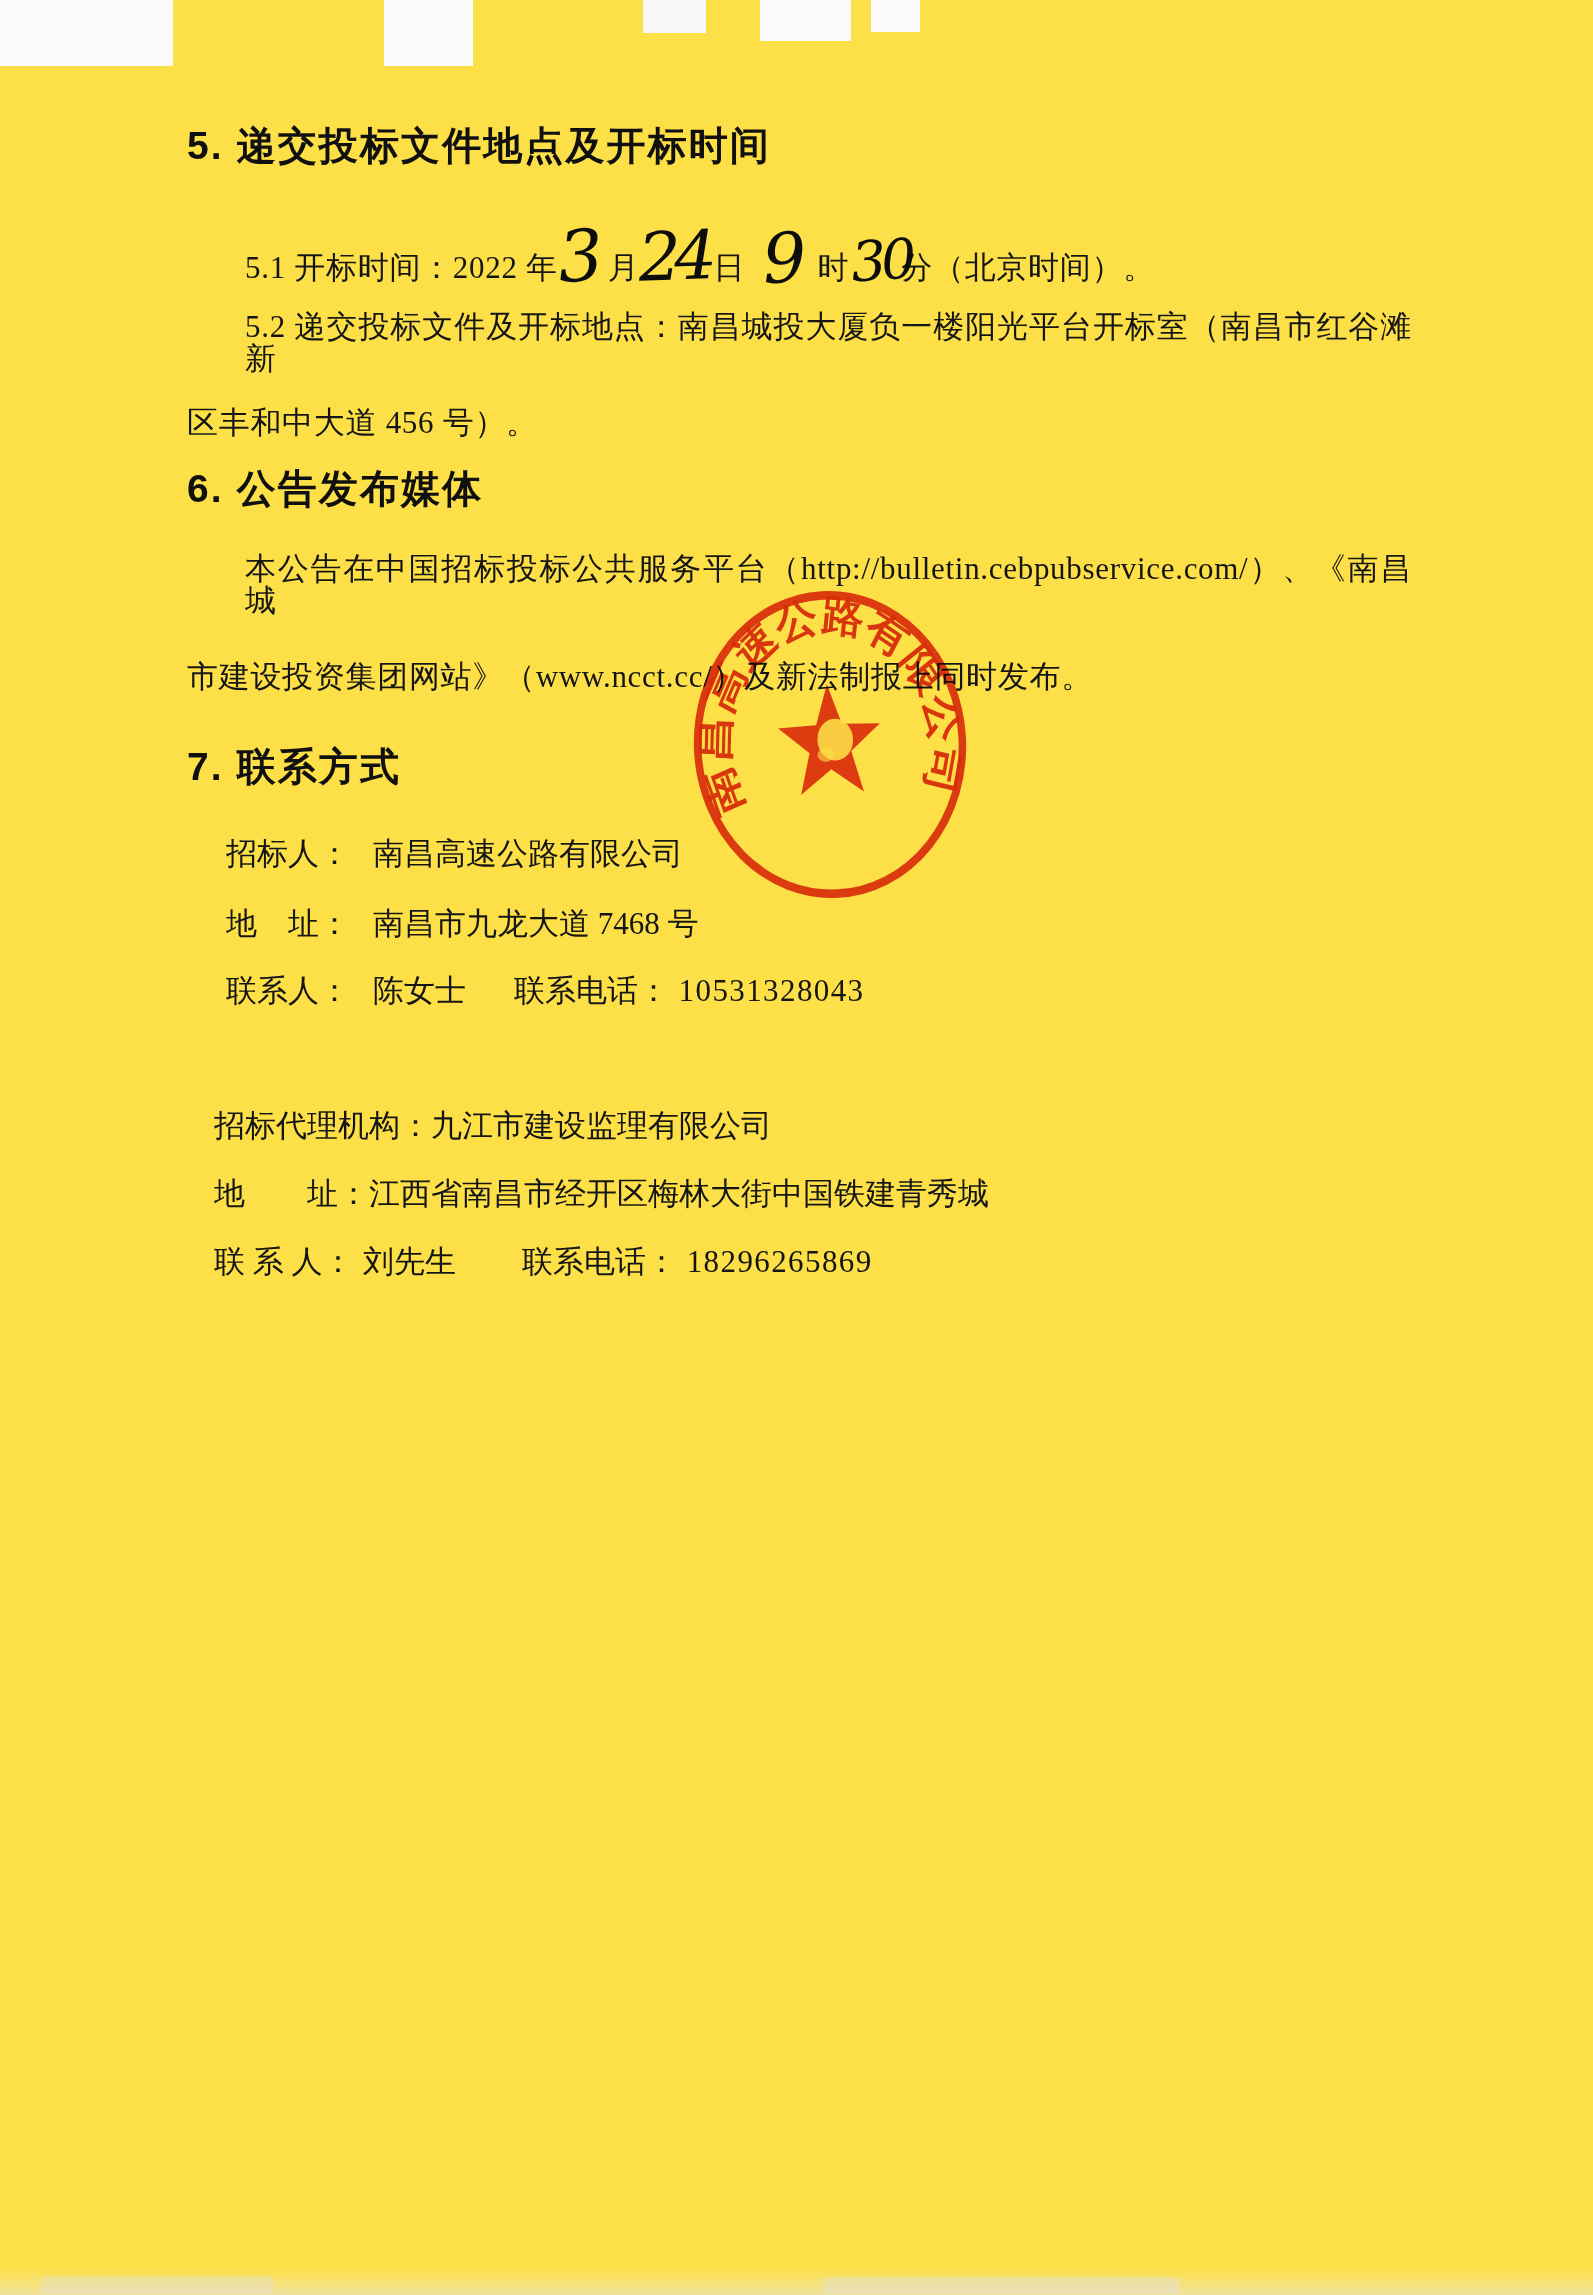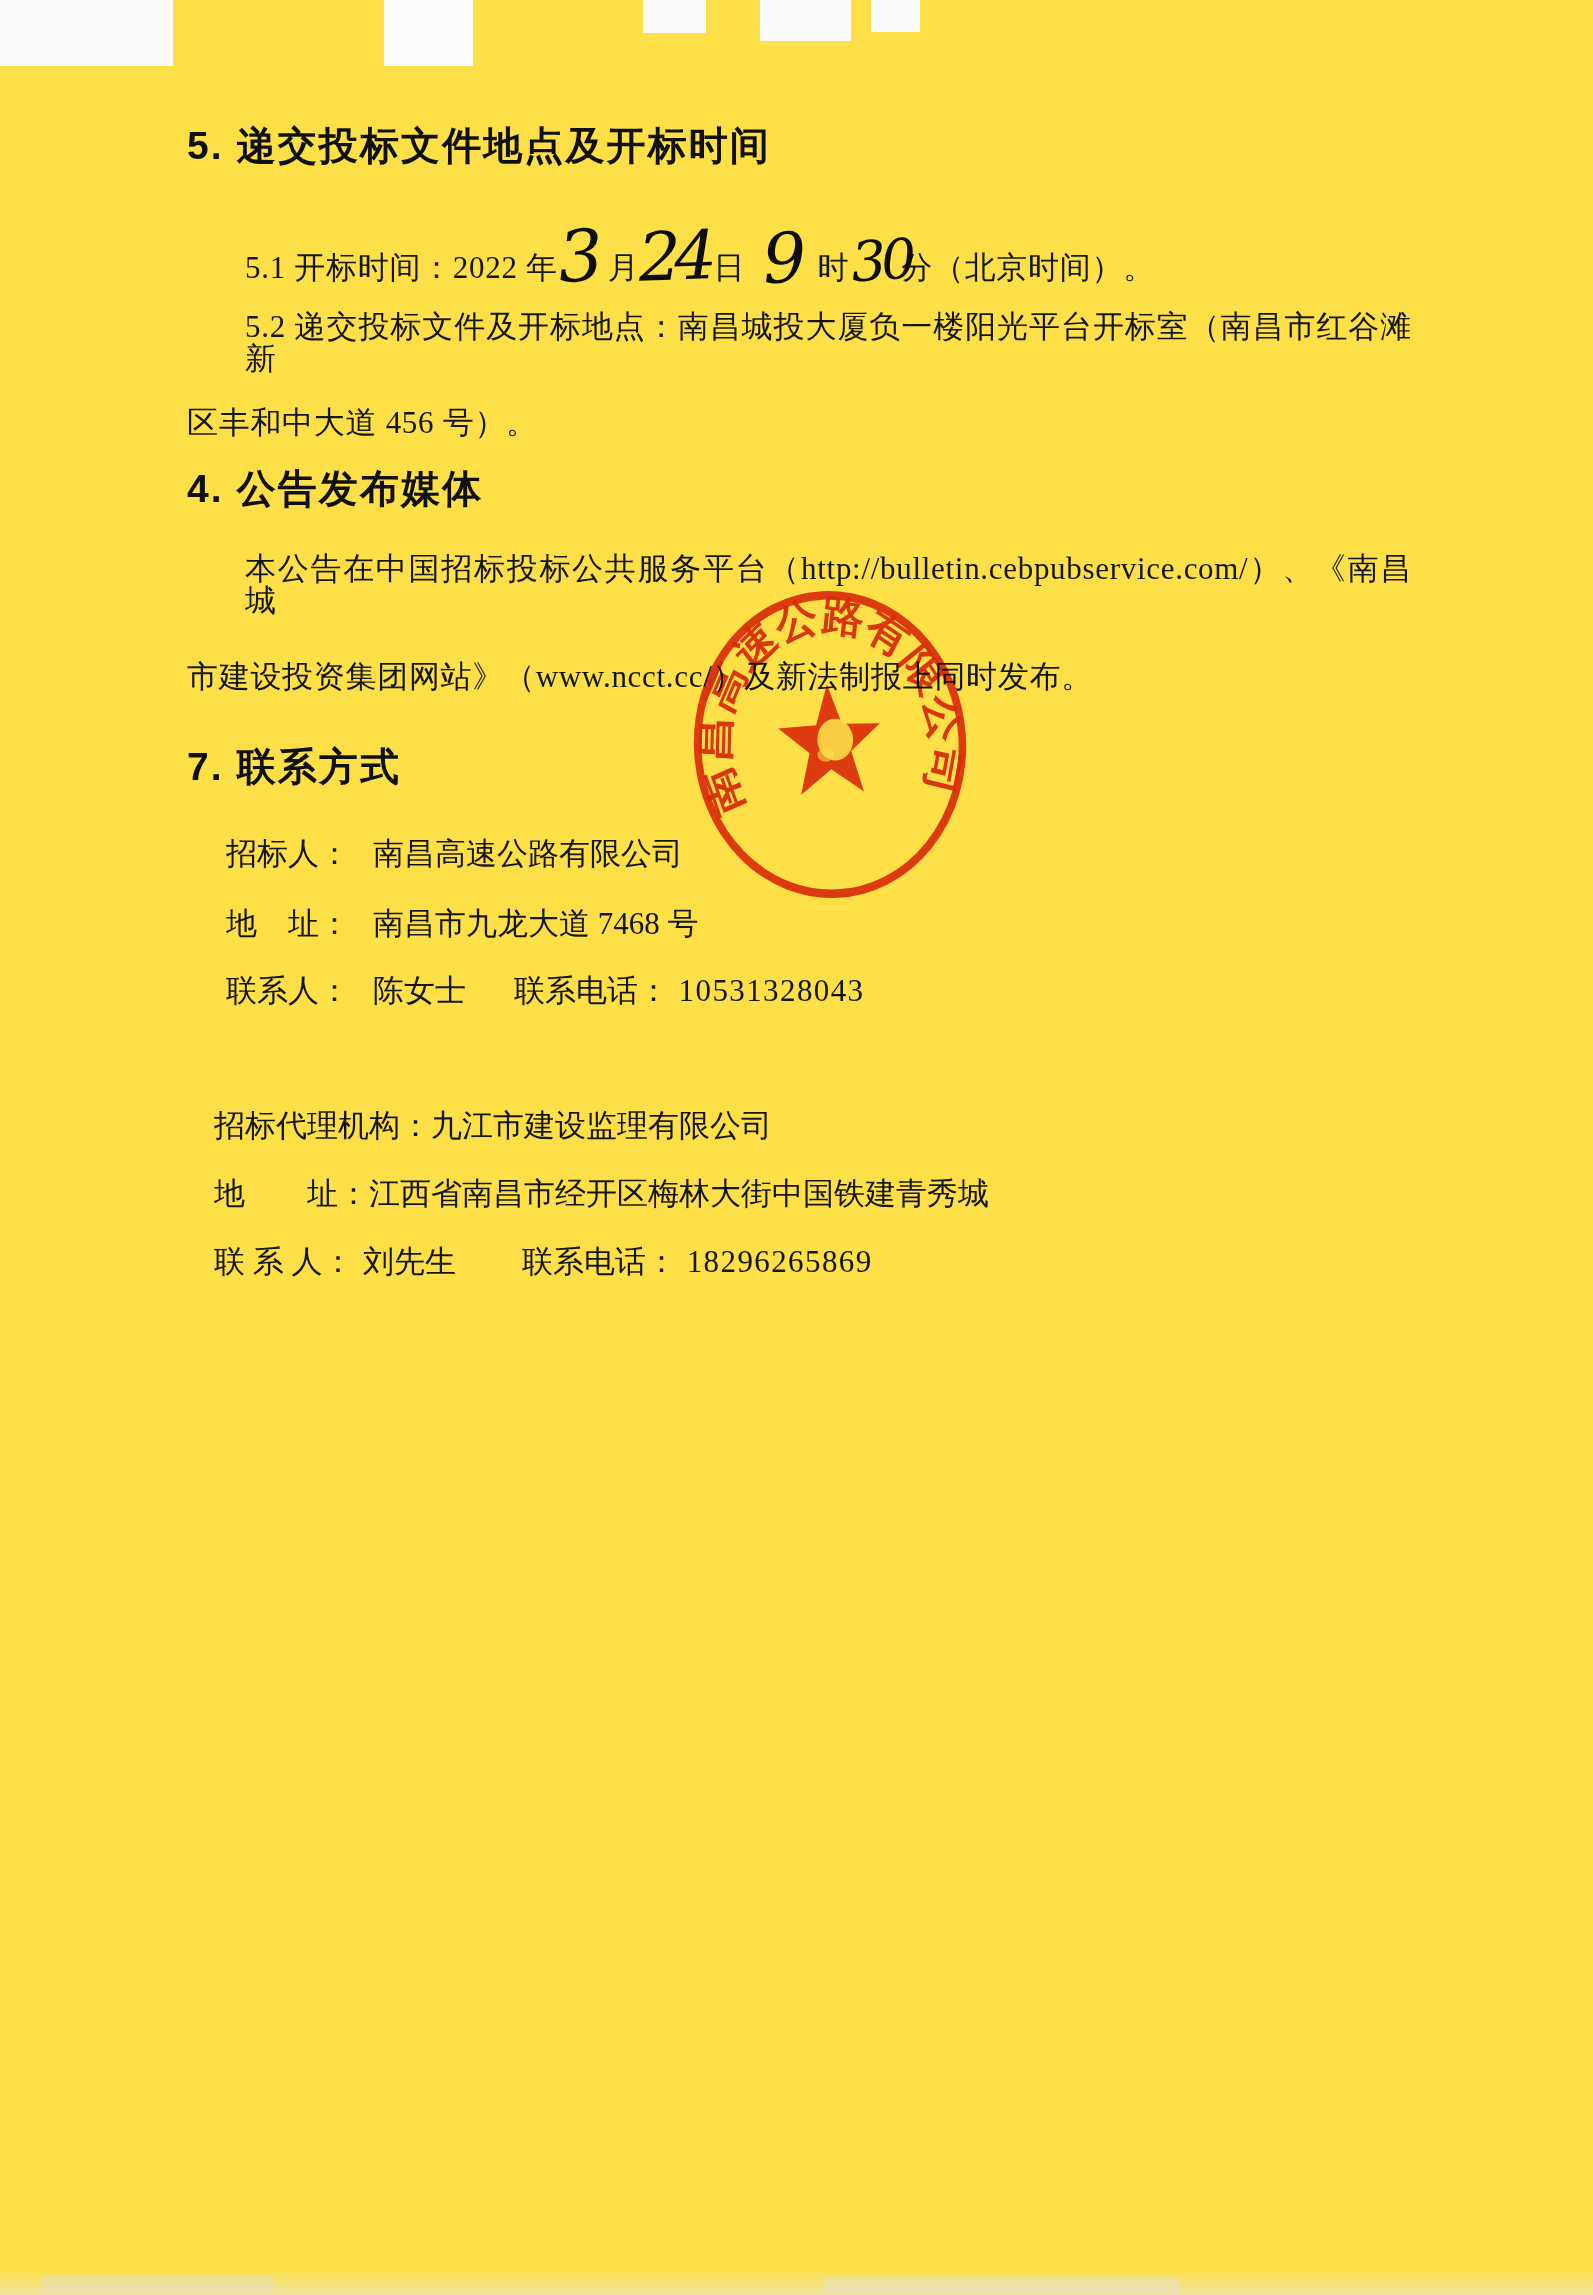--- a/index.html
+++ b/index.html
@@ -103,21 +103,21 @@
     <div class="h-num">5. 递交投标文件地点及开标时间</div>
 
     <div class="bodyline indent" style="margin-top:72px;">
       <span>5.1 开标时间：2022 年</span><span class="hand hand-month">3</span><span>月</span><span class="hand hand-day">24</span><span>日</span><span class="hand hand-hour">9</span><span>时</span><span class="hand hand-minute">30</span><span>分（北京时间）。</span>
     </div>
 
     <div class="bodyline indent fill" style="margin-top:27.4px;">5.2 递交投标文件及开标地点：南昌城投大厦负一楼阳光平台开标室（南昌市红谷滩新</div>
 
     <div class="bodyline" style="margin-top:32px;">区丰和中大道 456 号）。</div>
 
-    <div class="h-num" style="margin-top:29px;">4. 公告发布媒体</div>
+    <div class="h-num" style="margin-top:29px;">6. 公告发布媒体</div>
 
     <div class="bodyline indent fill" style="margin-top:44px;">本公告在中国招标投标公共服务平台（http://bulletin.cebpubservice.com/）、《南昌城</div>
 
     <div class="bodyline" style="margin-top:44px;">市建设投资集团网站》（www.ncct.cc/）及新法制报上同时发布。</div>
 
     <div class="h-num" style="margin-top:53px;">7. 联系方式</div>
 
     <div class="row blk1" style="margin-top:51px;">
       <span class="lab1">招标人：</span><span class="val">南昌高速公路有限公司</span>
     </div>

